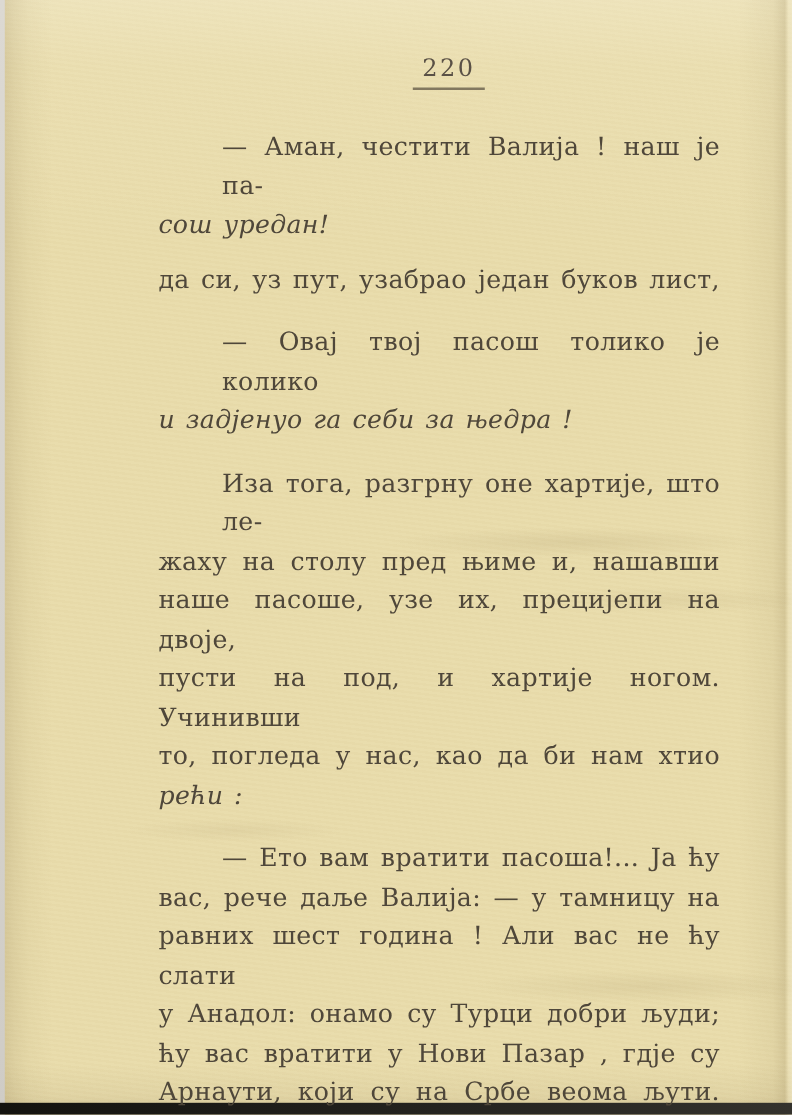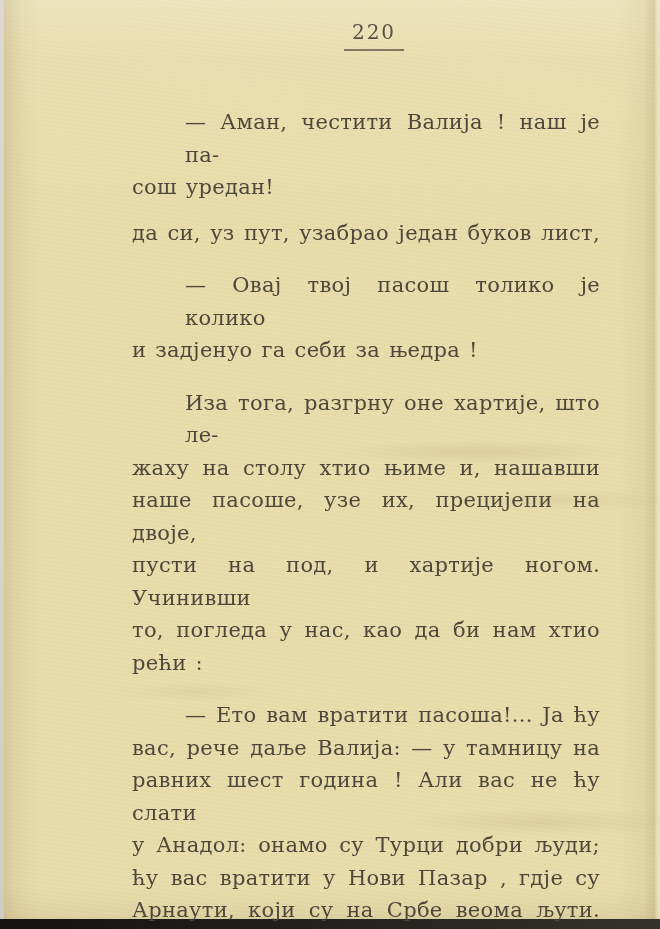--- a/index.html
+++ b/index.html
@@ -24,21 +24,21 @@
   .edge-left {
     position: absolute; left: 0; top: 0; width: 4px; height: 100%;
     background: linear-gradient(180deg, #dcd9d3, #d6d3cc 60%, #cfccc6);
   }
   .edge-bottom {
     position: absolute; left: 0; bottom: 0; width: 100%; height: 10px;
     background: linear-gradient(90deg, #14130f, #24231f 55%, #34322d);
   }
   .page-number {
     position: absolute;
-    left: 140px; top: 20px; width: 468px;
+    left: 140px; top: 44px; width: 468px;
     text-align: center;
     font-size: 20px;
     letter-spacing: 2px;
     color: #5a5146;
   }
   .page-number span {
     display: inline-block;
     padding: 0 8px 5px;
     border-bottom: 2px solid rgba(95,85,68,0.75);
   }
@@ -53,20 +53,21 @@
   .paragraph { margin: 0 0 13px 0; }
   .line {
     line-height: 32.5px;
     text-align: justify;
     text-align-last: justify;
   }
   .line.first { padding-left: 53px; margin-top: 20px; }
   .line.last {
     text-align: center;
     text-align-last: left;
+    font-style: italic;
   }
 </style>
 </head>
 <body>
 
 <div class="page">
   <div class="edge-left"></div>
   <div class="edge-bottom"></div>
   <div class="page-number">
     <span>220</span>
@@ -76,21 +77,21 @@
         <div class="line first">— Аман, честити Валија ! наш је па-</div>
         <div class="line last">сош уредан!</div>
       </div>
       <div class="paragraph">
         <div class="line">да си, уз пут, узабрао један буков лист,</div>
         <div class="line first">— Овај твој пасош толико је колико</div>
         <div class="line last">и задјенуо га себи за њедра !</div>
       </div>
       <div class="paragraph">
         <div class="line first">Иза тога, разгрну оне хартије, што ле-</div>
-        <div class="line">жаху на столу хтио њиме и, нашавши</div>
+        <div class="line">жаху на столу пред њиме и, нашавши</div>
         <div class="line">наше пасоше, узе их, прецијепи на двоје,</div>
         <div class="line">пусти на под, и хартије ногом. Учинивши</div>
         <div class="line">то, погледа у нас, као да би нам хтио</div>
         <div class="line last">рећи :</div>
       </div>
       <div class="paragraph">
         <div class="line first">— Ето вам вратити пасоша!... Ја ћу</div>
         <div class="line">вас, рече даље Валија: — у тамницу на</div>
         <div class="line">равних шест година ! Али вас не ћу слати</div>
         <div class="line">у Анадол: онамо су Турци добри људи;</div>

